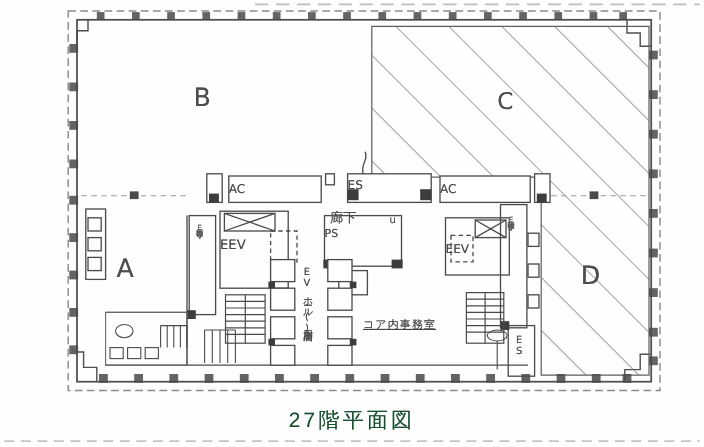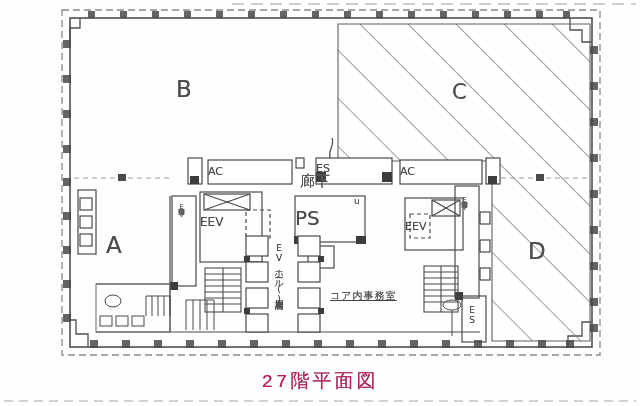--- a/index.html
+++ b/index.html
@@ -6,22 +6,22 @@
   body{width:640px;height:406px;background:#ffffff;overflow:hidden;position:relative;
        font-family:"DejaVu Sans",sans-serif;}
   #stage{position:absolute;left:0;top:0;width:640px;height:406px;background:#fefefe;}
   svg{position:absolute;left:0;top:0;}
   .lbl{position:absolute;color:#474747;line-height:1;white-space:nowrap;
        text-shadow:0 0 .6px #8a8a8a;}
   .ctr{text-align:left;}
   .vert{writing-mode:vertical-rl;text-orientation:upright;letter-spacing:0px;}
   .zone{font-size:23px;color:#4d4d4d;font-family:"DejaVu Sans",sans-serif;}
   .roomlbl{font-size:11px;color:#4a4a4a;}
-  .caption{font-family:Liberation Mono, monospace;font-size:19px;
-           color:#be185d;letter-spacing:3px;width:640px;text-align:center;}
+  .caption{font-family:Liberation Sans, sans-serif;font-size:19px;
+           color:#14532d;letter-spacing:3px;width:640px;text-align:center;}
 </style>
 </head>
 <body>
 
 <div id="stage">
 
 <svg width="640" height="406" viewBox="0 0 640 406">
   <defs>
     <pattern id="hatch" width="34" height="34" patternUnits="userSpaceOnUse" patternTransform="rotate(45)">
       <line x1="0" y1="0" x2="34" y2="0" stroke="#7d7d7d" stroke-width="1.4"></line>
@@ -217,23 +217,23 @@
   </g>
 </svg>
 
   <div class="lbl zone" style="left:176px;top:78px;">B</div>
   <div class="lbl zone" style="left:452px;top:82px;font-size:21px;">C</div>
   <div class="lbl zone" style="left:106px;top:234px;">A</div>
   <div class="lbl zone" style="left:528px;top:240px;">D</div>
 
   <div class="lbl roomlbl ctr" style="left:208px;top:166px;width:84px;">AC</div>
   <div class="lbl roomlbl ctr" style="left:316px;top:163px;width:76px;">ES</div>
-  <div class="lbl ctr" style="left:300px;top:174px;width:60px;font-size:15px;color:#4a4a4a;">廊下</div>
+  <div class="lbl ctr" style="left:300px;top:192px;width:60px;font-size:12px;color:#4a4a4a;">廊下</div>
   <div class="lbl roomlbl ctr" style="left:400px;top:166px;width:82px;">AC</div>
-  <div class="lbl ctr" style="left:295px;top:208px;width:70px;font-size:20px;color:#4a4a4a;">PS</div>
+  <div class="lbl ctr" style="left:295px;top:208px;width:70px;font-size:10px;color:#4a4a4a;">PS</div>
   <div class="lbl ctr" style="left:200px;top:216px;width:56px;font-size:12px;color:#4a4a4a;">EEV</div>
   <div class="lbl ctr" style="left:405px;top:221px;width:58px;font-size:11px;color:#4a4a4a;">EEV</div>
   <div class="lbl vert" style="left:274px;top:243px;height:98px;font-size:9px;color:#444;">EVホール(高層用)</div>
   <div class="lbl ctr" style="left:330px;top:291px;width:96px;font-size:10px;letter-spacing:1px;color:#444;text-decoration:underline;">コア内事務室</div>
   <div class="lbl vert" style="left:178px;top:203px;height:78px;font-size:6.5px;color:#555;">荷物用EV</div>
   <div class="lbl vert" style="left:461px;top:196px;height:92px;font-size:6.5px;color:#555;">荷物用EV</div>
   <div class="lbl vert" style="left:467px;top:305px;height:36px;font-size:9px;color:#4a4a4a;">ES</div>
   <div class="lbl" style="left:354px;top:197px;font-size:9px;color:#555;">u</div>
 
   <div class="lbl caption" style="left:0px;top:373px;">27階平面図</div>

